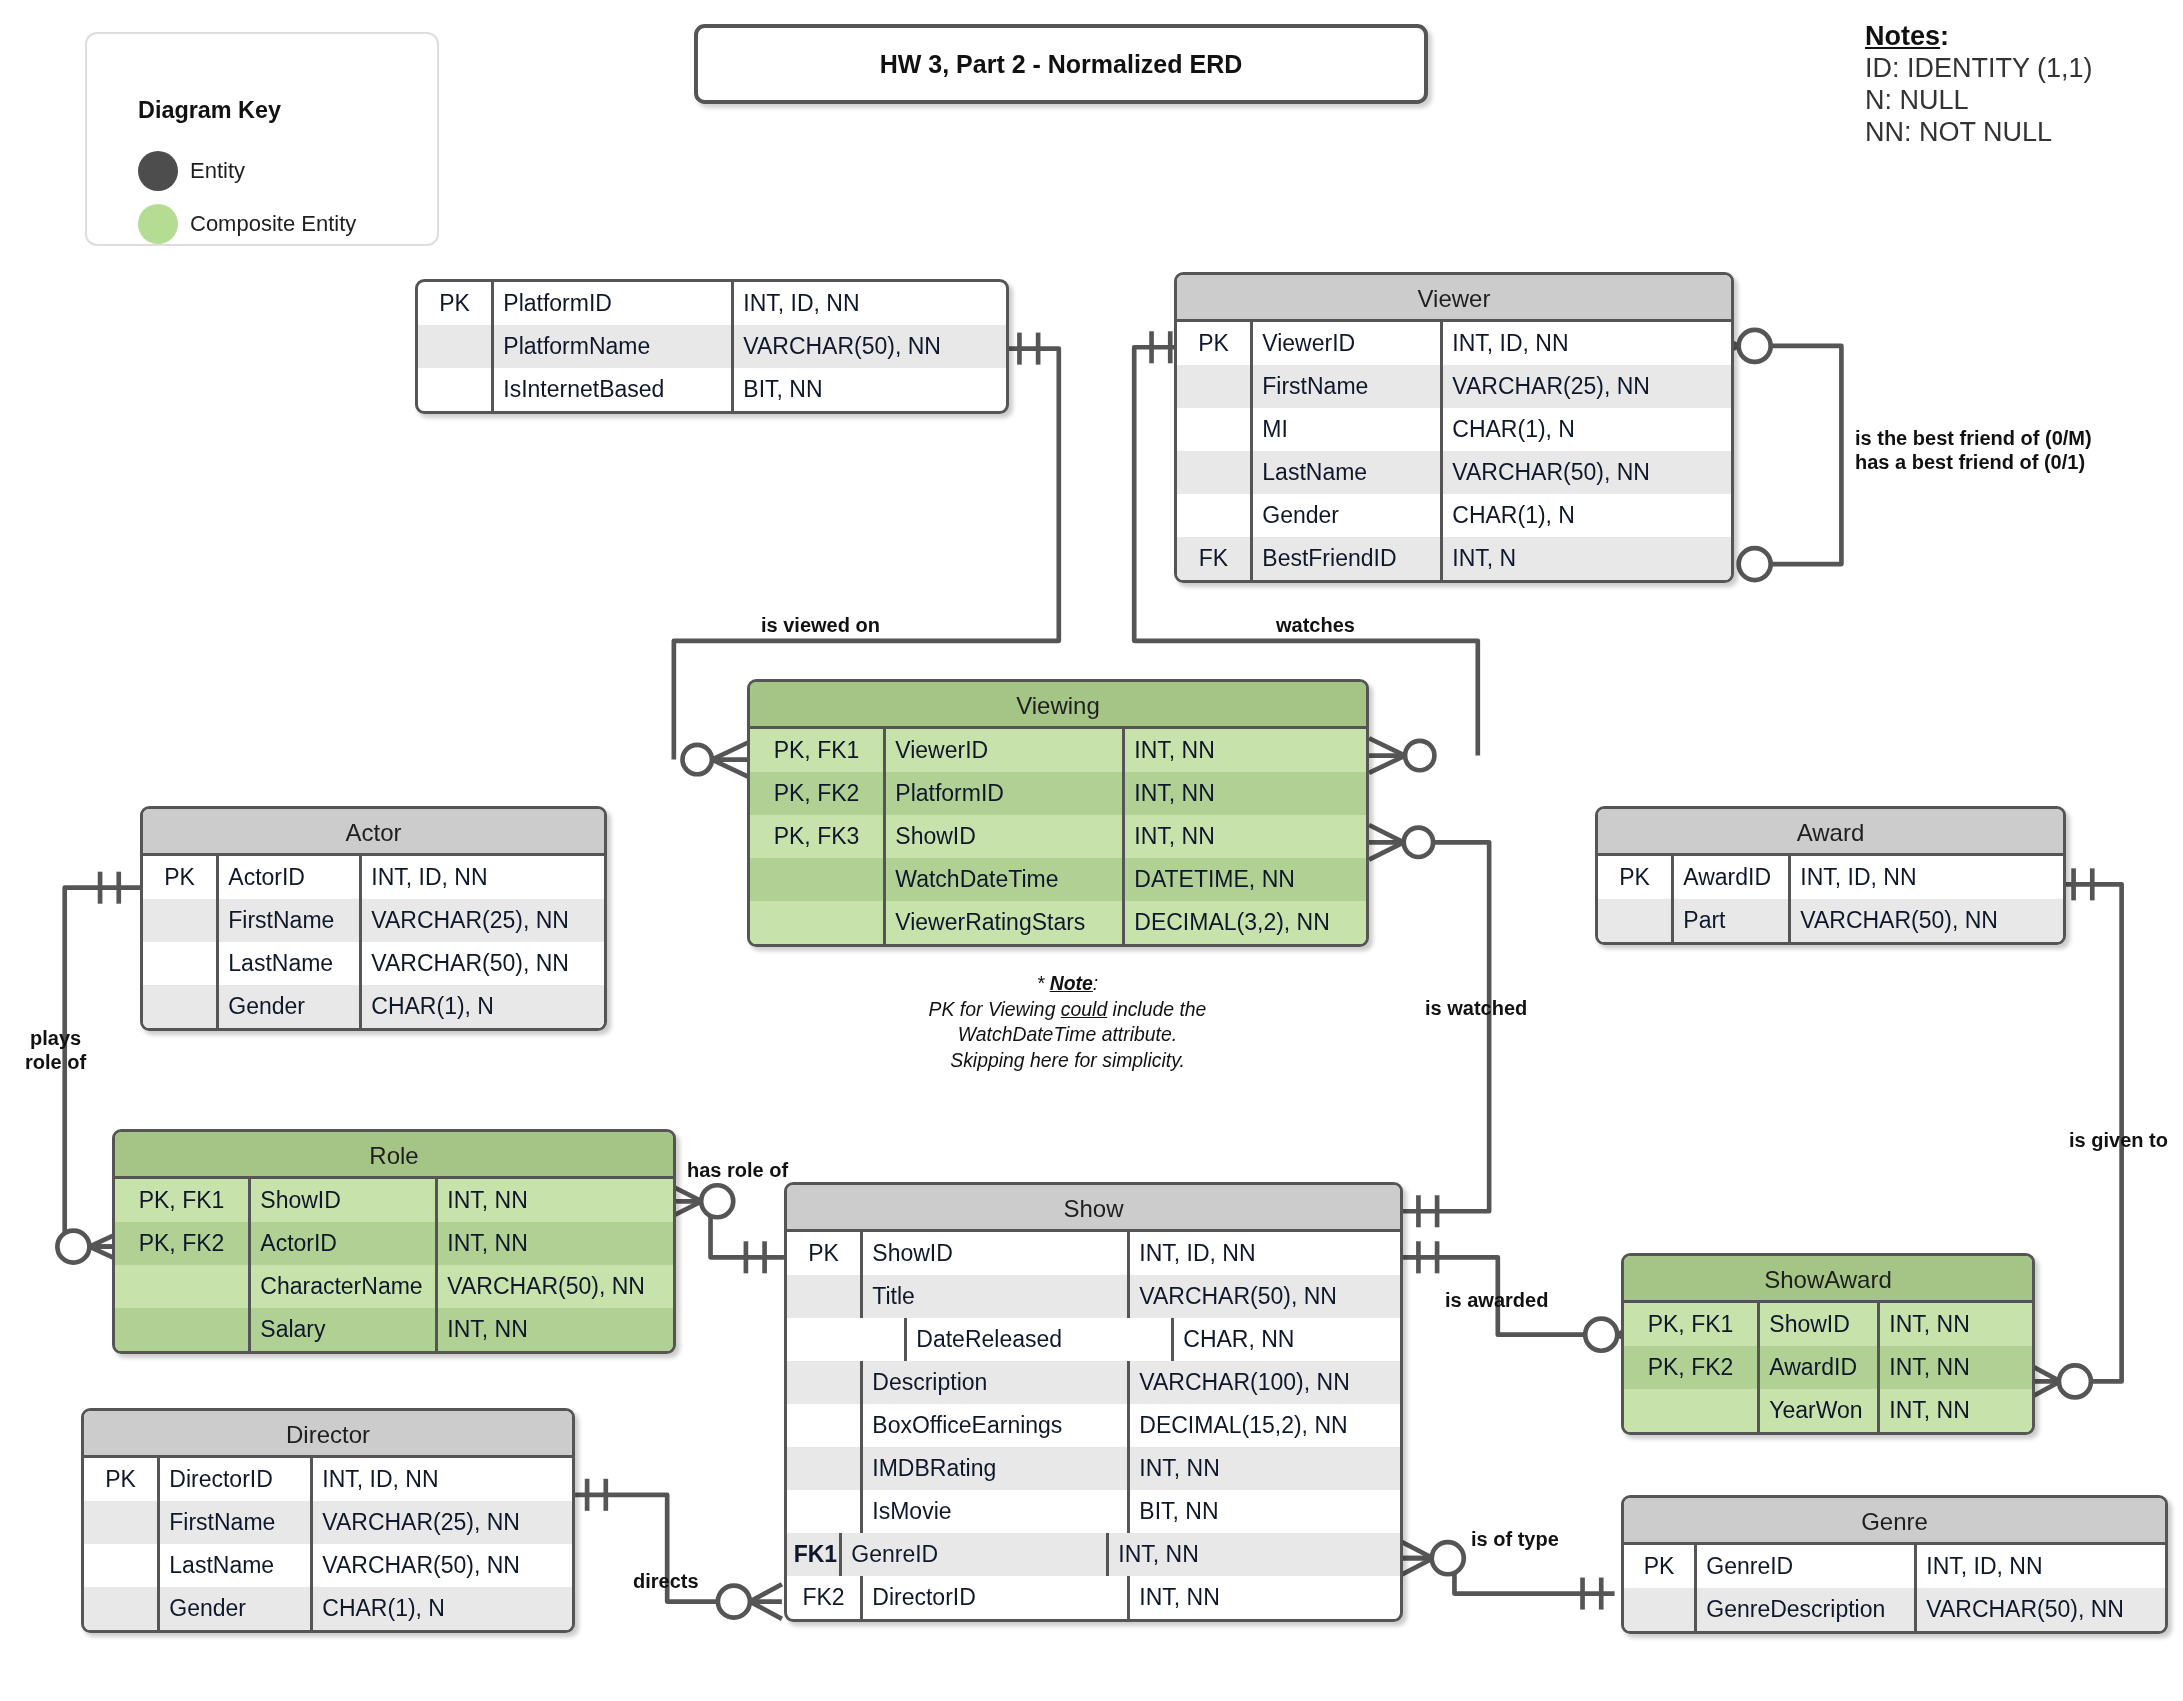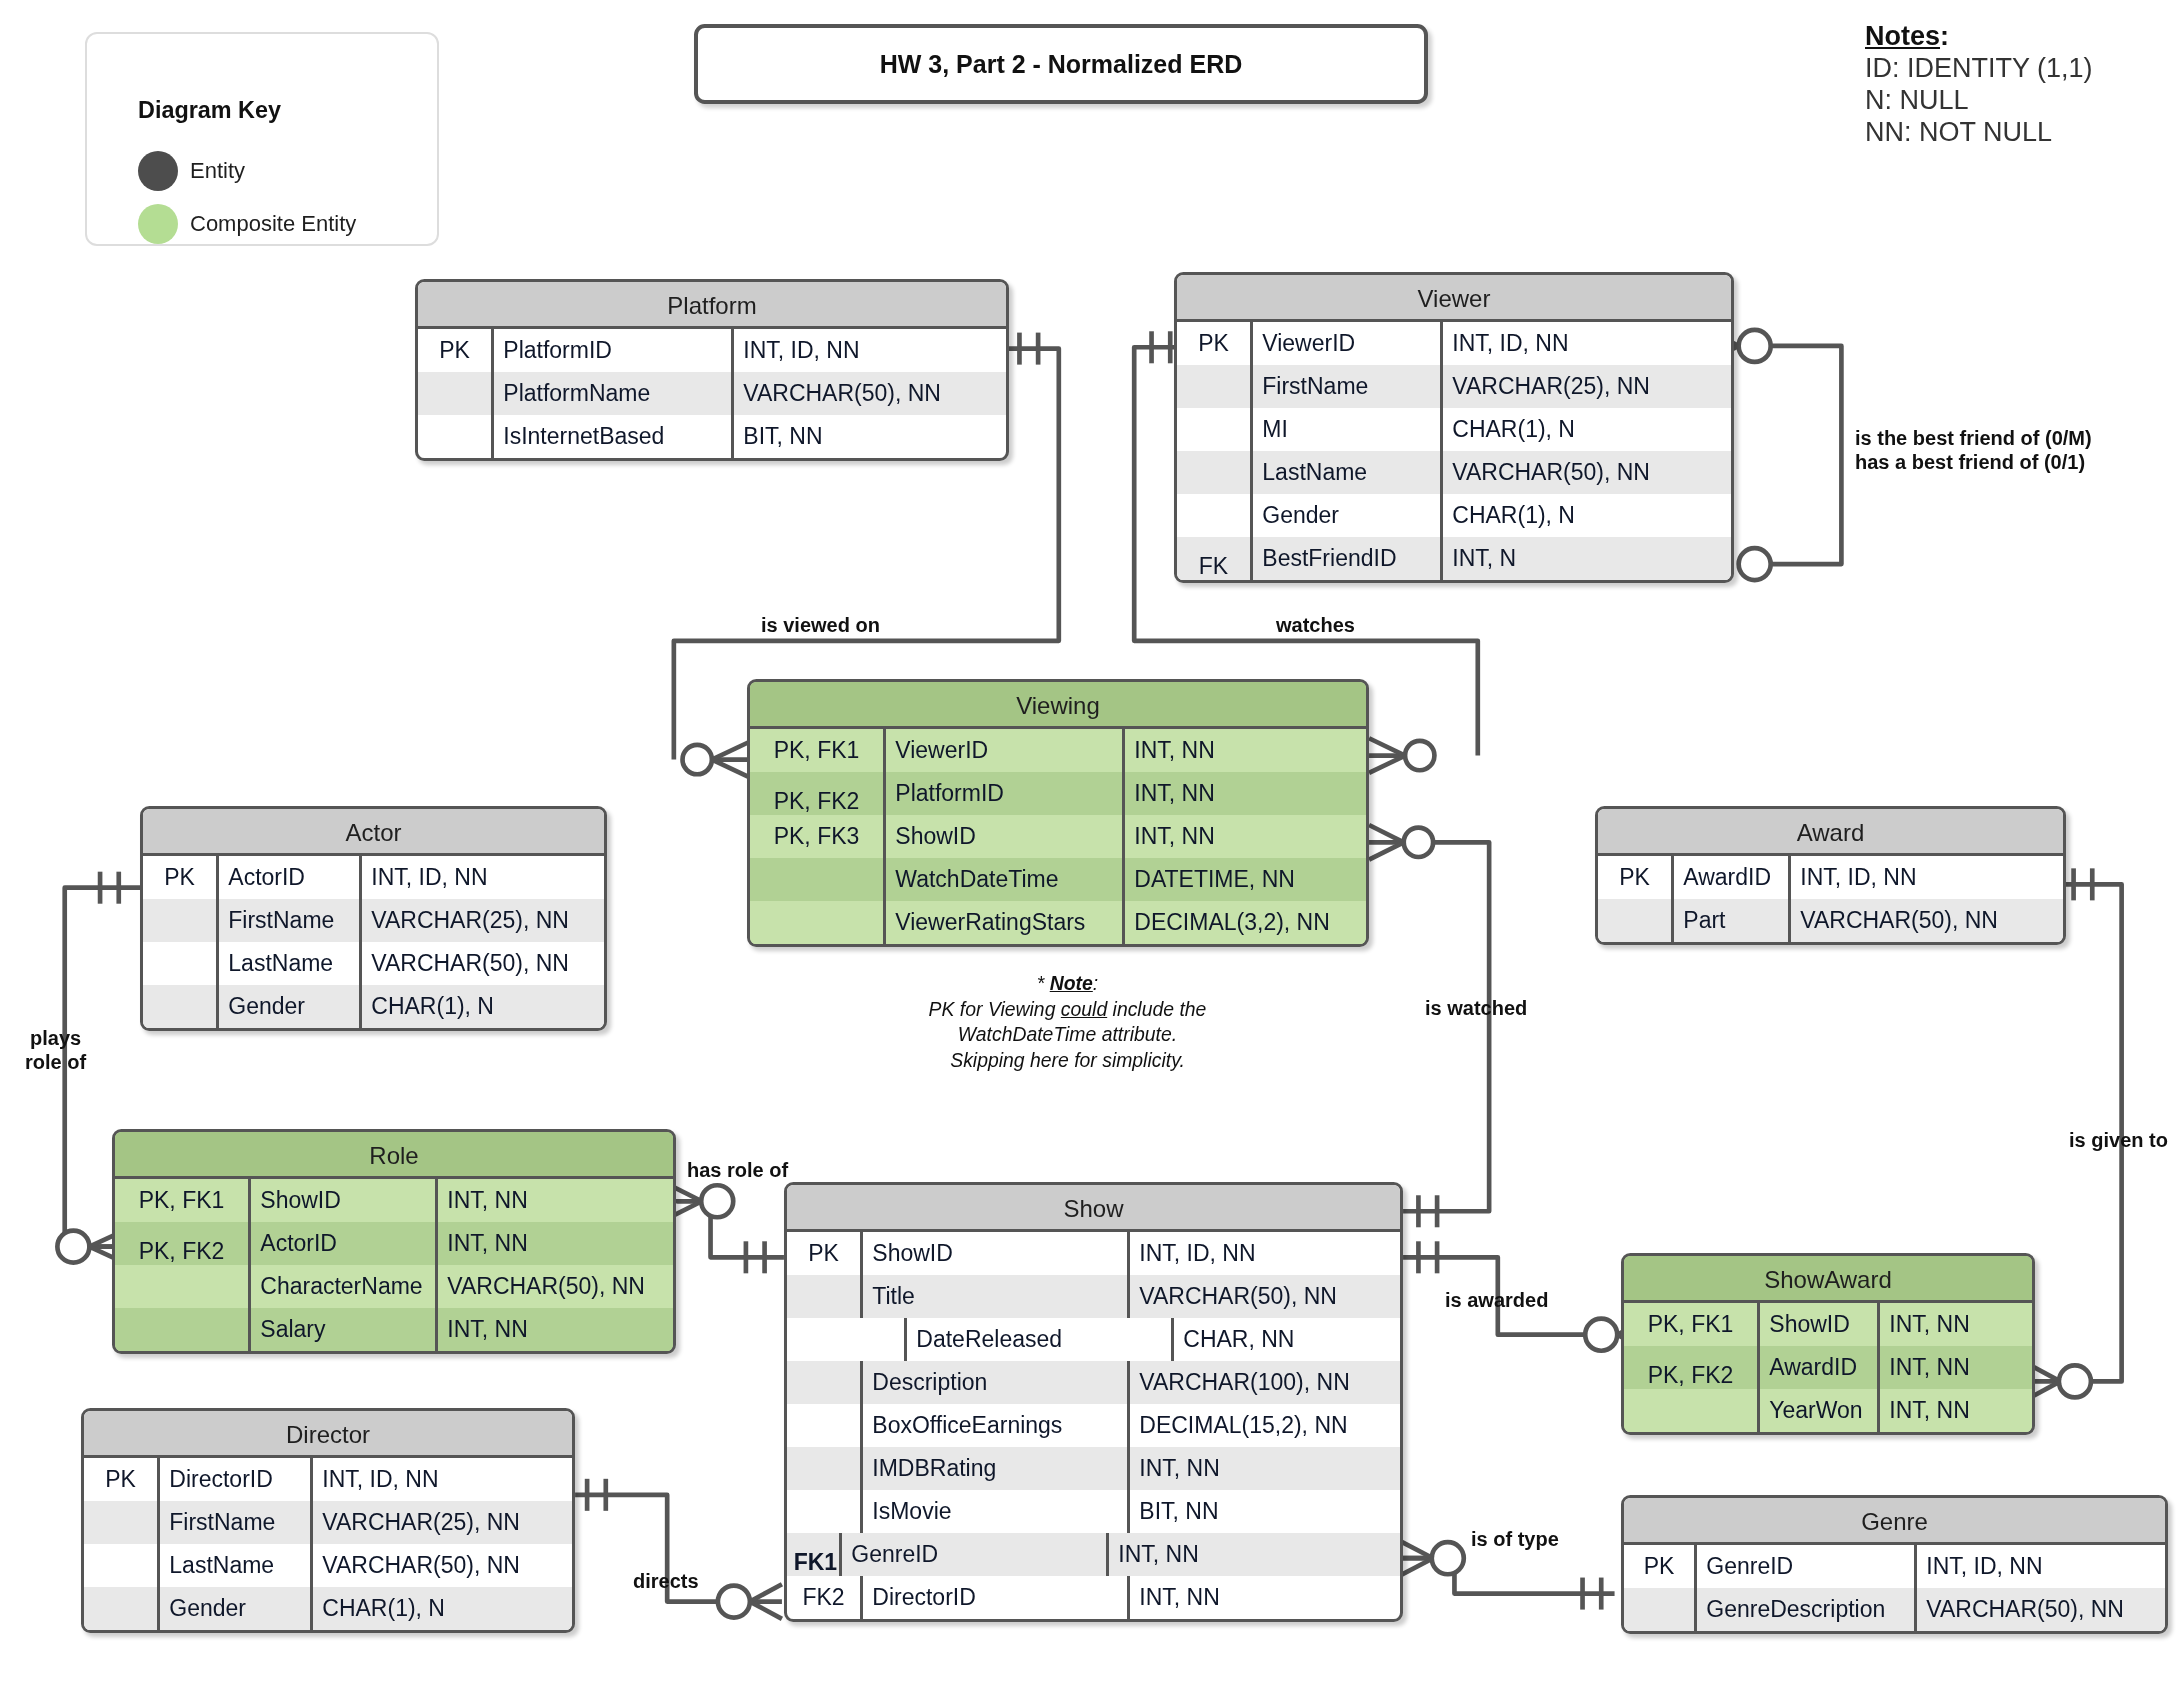--- a/index.html
+++ b/index.html
@@ -52,21 +52,21 @@
   }
   .entity .rows { display: block; }
   .row {
     display: flex;
     height: 43px;
     align-items: center;
     box-sizing: border-box;
     font-size: 23px;
     color: #0f172a;
   }
-  .row.alt { background: #e8e8e8; align-items: flex-end; }
+  .row.alt { background: #e8e8e8; }
   .row .c-key {
     flex: 0 0 auto;
     text-align: center;
     box-sizing: border-box;
     padding: 0 6.7px;
     white-space: nowrap;
     overflow: hidden;
   }
   .row .c-attr {
     flex: 0 0 auto;
@@ -300,21 +300,20 @@
   </div>
 
   <div id="notes">
     <div class="hdr"><u>Notes</u><span>:</span></div>
     <div>ID: IDENTITY (1,1)</div>
     <div>N: NULL</div>
     <div>NN: NOT NULL</div>
   </div>
 
   <div class="entity" id="e-platform" style="left:415px; top:279px; width:594px;">
-    <div class="ent-title">Platform</div>
     <div class="rows">
       <div class="row">
         <span class="c-key" style="width:73px;">PK</span>
         <span class="c-attr" style="width:240px;">PlatformID</span>
         <span class="c-type">INT, ID, NN</span>
       </div>
       <div class="row alt">
         <span class="c-key" style="width:73px;"></span>
         <span class="c-attr" style="width:240px;">PlatformName</span>
         <span class="c-type">VARCHAR(50), NN</span>

